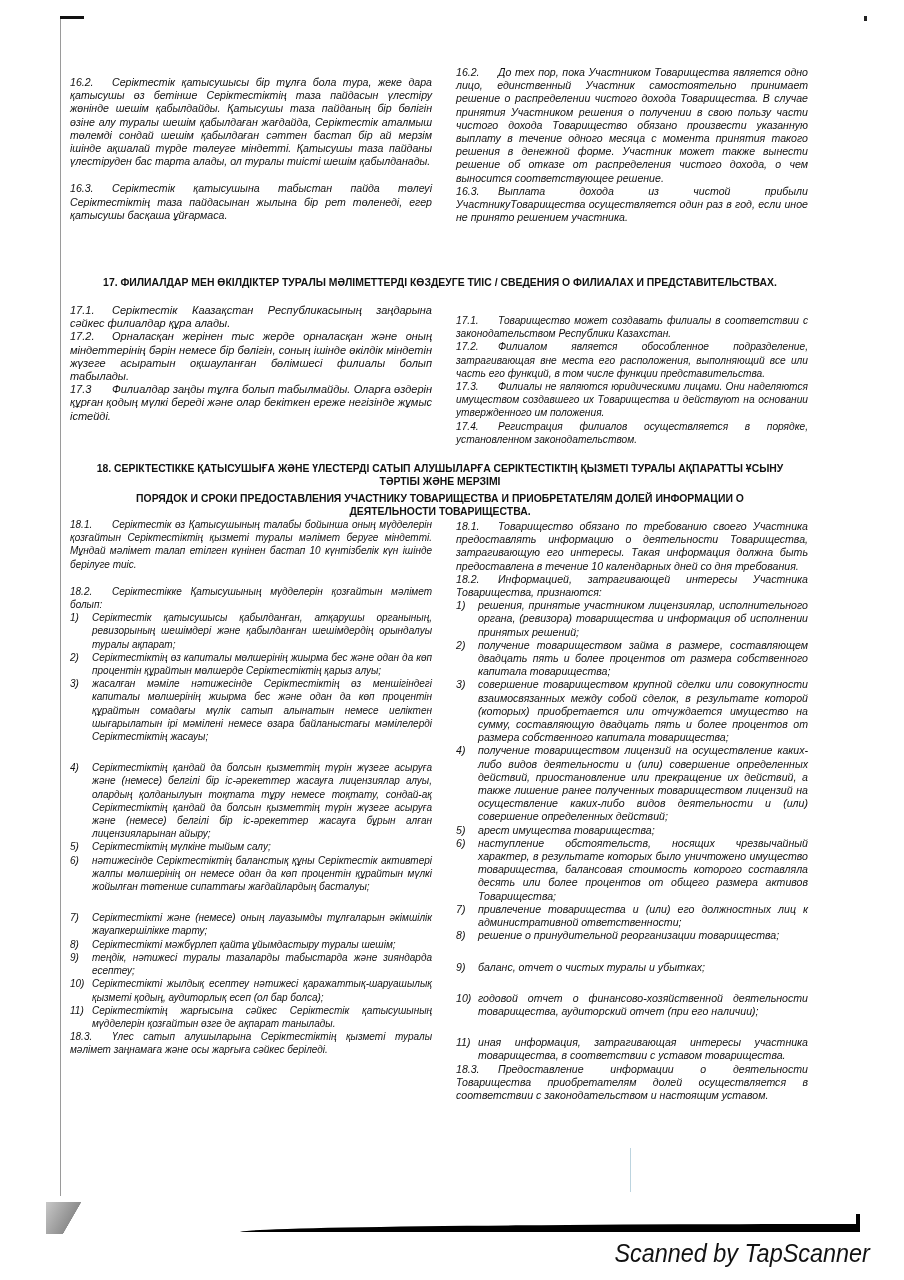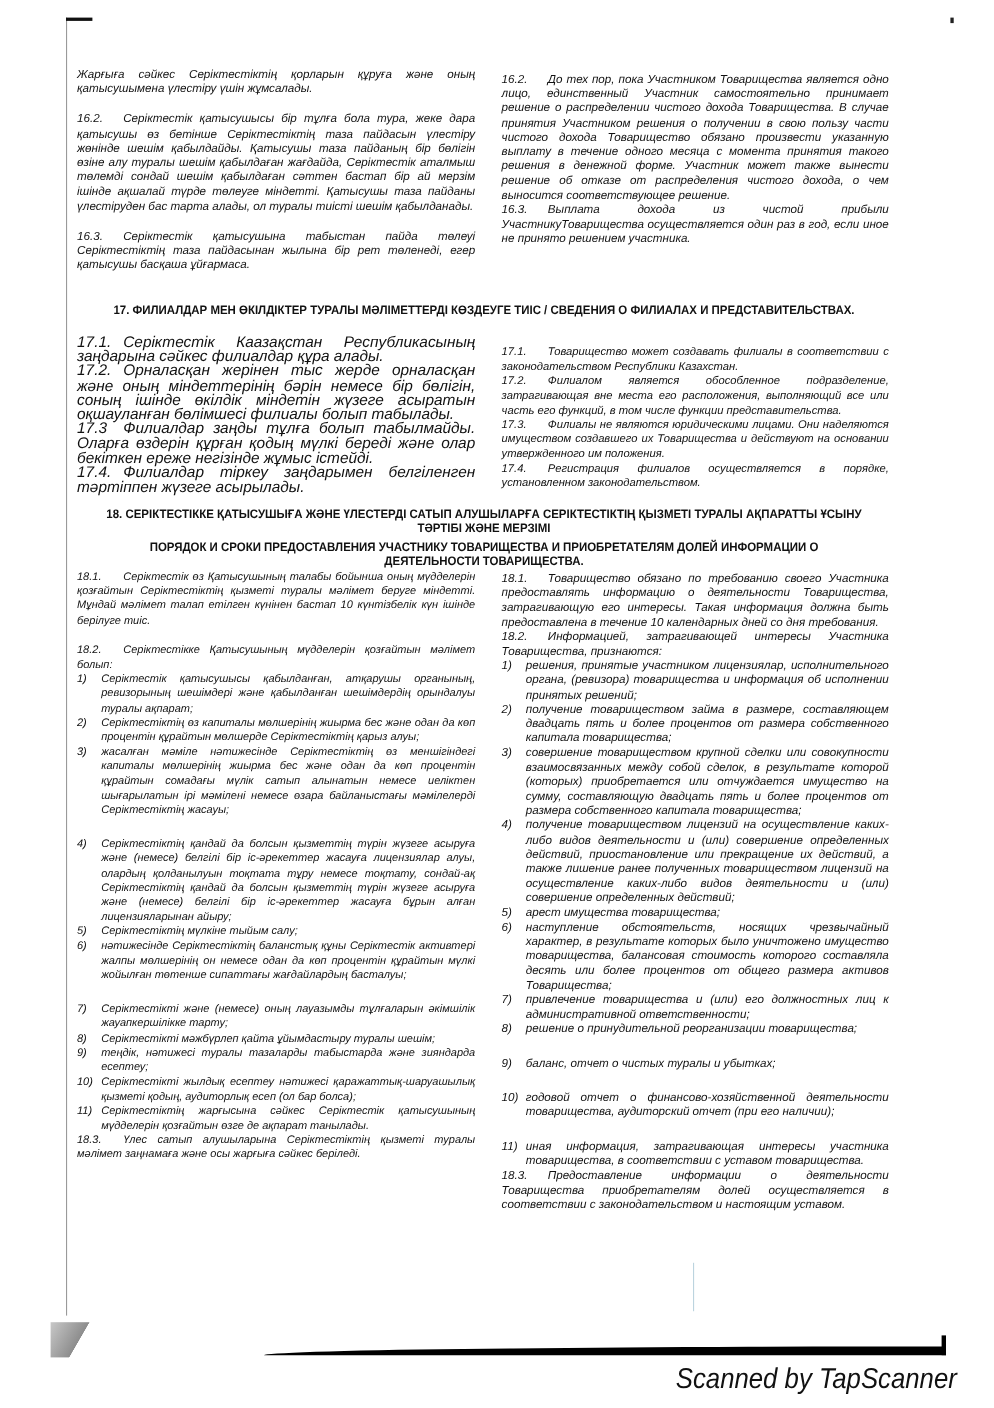--- a/index.html
+++ b/index.html
@@ -30,39 +30,37 @@
     .watermark { position: absolute; right: 34px; top: 1238px; font-size: 26px; font-style: italic; color: #111; font-family: "Liberation Sans", sans-serif; transform: scaleX(0.9); transform-origin: right; }
   </style>
 </head>
 <body>
 
 <div class="page-edge-left"></div>
 <div class="page-edge-top"></div>
 <div class="corner-dot"></div>
 
 <div class="col left" style="top:62px;">
-  <p>Жарғыға сәйкес Серіктестіктің қорларын құруға және оның қатысушымена үлестіру үшін жұмсалады.</p>
   <div class="gap" style="height:14px"></div>
   <p><span class="num">16.2.</span><span>Серіктестік қатысушысы бір тұлға бола тура, жеке дара қатысушы өз бетінше Серіктестіктің таза пайдасын үлестіру жөнінде шешім қабылдайды. Қатысушы таза пайданың бір бөлігін өзіне алу туралы шешім қабылдаған жағдайда, Серіктестік аталмыш төлемді сондай шешім қабылдаған сәттен бастап бір ай мерзім ішінде ақшалай түрде төлеуге міндетті. Қатысушы таза пайданы үлестіруден бас тарта алады, ол туралы тиісті шешім қабылданады.</span></p>
   <div class="gap" style="height:14px"></div>
   <p><span class="num">16.3.</span><span>Серіктестік қатысушына табыстан пайда төлеуі Серіктестіктің таза пайдасынан жылына бір рет төленеді, егер қатысушы басқаша ұйғармаса.</span></p>
 </div>
 
 <div class="col right" style="top:66px;">
   <p><span class="num">16.2.</span><span>До тех пор, пока Участником Товарищества является одно лицо, единственный Участник самостоятельно принимает решение о распределении чистого дохода Товарищества. В случае принятия Участником решения о получении в свою пользу части чистого дохода Товарищество обязано произвести указанную выплату в течение одного месяца с момента принятия такого решения в денежной форме. Участник может также вынести решение об отказе от распределения чистого дохода, о чем выносится соответствующее решение.</span></p>
   <p><span class="num">16.3.</span><span>Выплата дохода из чистой прибыли УчастникуТоварищества осуществляется один раз в год, если иное не принято решением участника.</span></p>
 </div>
 
 <div class="heading" style="top:276px;">17. ФИЛИАЛДАР МЕН ӨКІЛДІКТЕР ТУРАЛЫ МӘЛІМЕТТЕРДІ КӨЗДЕУГЕ ТИІС / СВЕДЕНИЯ О ФИЛИАЛАХ И ПРЕДСТАВИТЕЛЬСТВАХ.</div>
 
-<div class="col left" style="top:304px; font-size:14px;">
+<div class="col left" style="top:304px; font-size:11px;">
   <p><span class="num">17.1.</span><span>Серіктестік Каазақстан Республикасының заңдарына сәйкес филиалдар құра алады.</span></p>
   <p><span class="num">17.2.</span><span>Орналасқан жерінен тыс жерде орналасқан және оның міндеттерінің бәрін немесе бір бөлігін, соның ішінде өкілдік міндетін жүзеге асыратын оқшауланған бөлімшесі филиалы болып табылады.</span></p>
   <p><span class="num">17.3</span><span>Филиалдар заңды тұлға болып табылмайды. Оларға өздерін құрған қодың мүлкі береді және олар бекіткен ереже негізінде жұмыс істейді.</span></p>
-  <p><span class="num">17.4.</span><span>Филиалдар тіркеу заңдарымен белгіленген тәртіппен жүзеге асырылады.</span></p>
 </div>
 
 <div class="col right" style="top:314px; font-size:10.2px;">
   <p><span class="num">17.1.</span><span>Товарищество может создавать филиалы в соответствии с законодательством Республики Казахстан.</span></p>
   <p><span class="num">17.2.</span><span>Филиалом является обособленное подразделение, затрагивающая вне места его расположения, выполняющий все или часть его функций, в том числе функции представительства.</span></p>
   <p><span class="num">17.3.</span><span>Филиалы не являются юридическими лицами. Они наделяются имуществом создавшего их Товарищества и действуют на основании утвержденного им положения.</span></p>
   <p><span class="num">17.4.</span><span>Регистрация филиалов осуществляется в порядке, установленном законодательством.</span></p>
 </div>
 
 <div class="heading" style="top:462px;">18. СЕРІКТЕСТІККЕ ҚАТЫСУШЫҒА ЖӘНЕ ҮЛЕСТЕРДІ САТЫП АЛУШЫЛАРҒА СЕРІКТЕСТІКТІҢ ҚЫЗМЕТІ ТУРАЛЫ АҚПАРАТТЫ ҰСЫНУ ТӘРТІБІ ЖӘНЕ МЕРЗІМІ</div>

